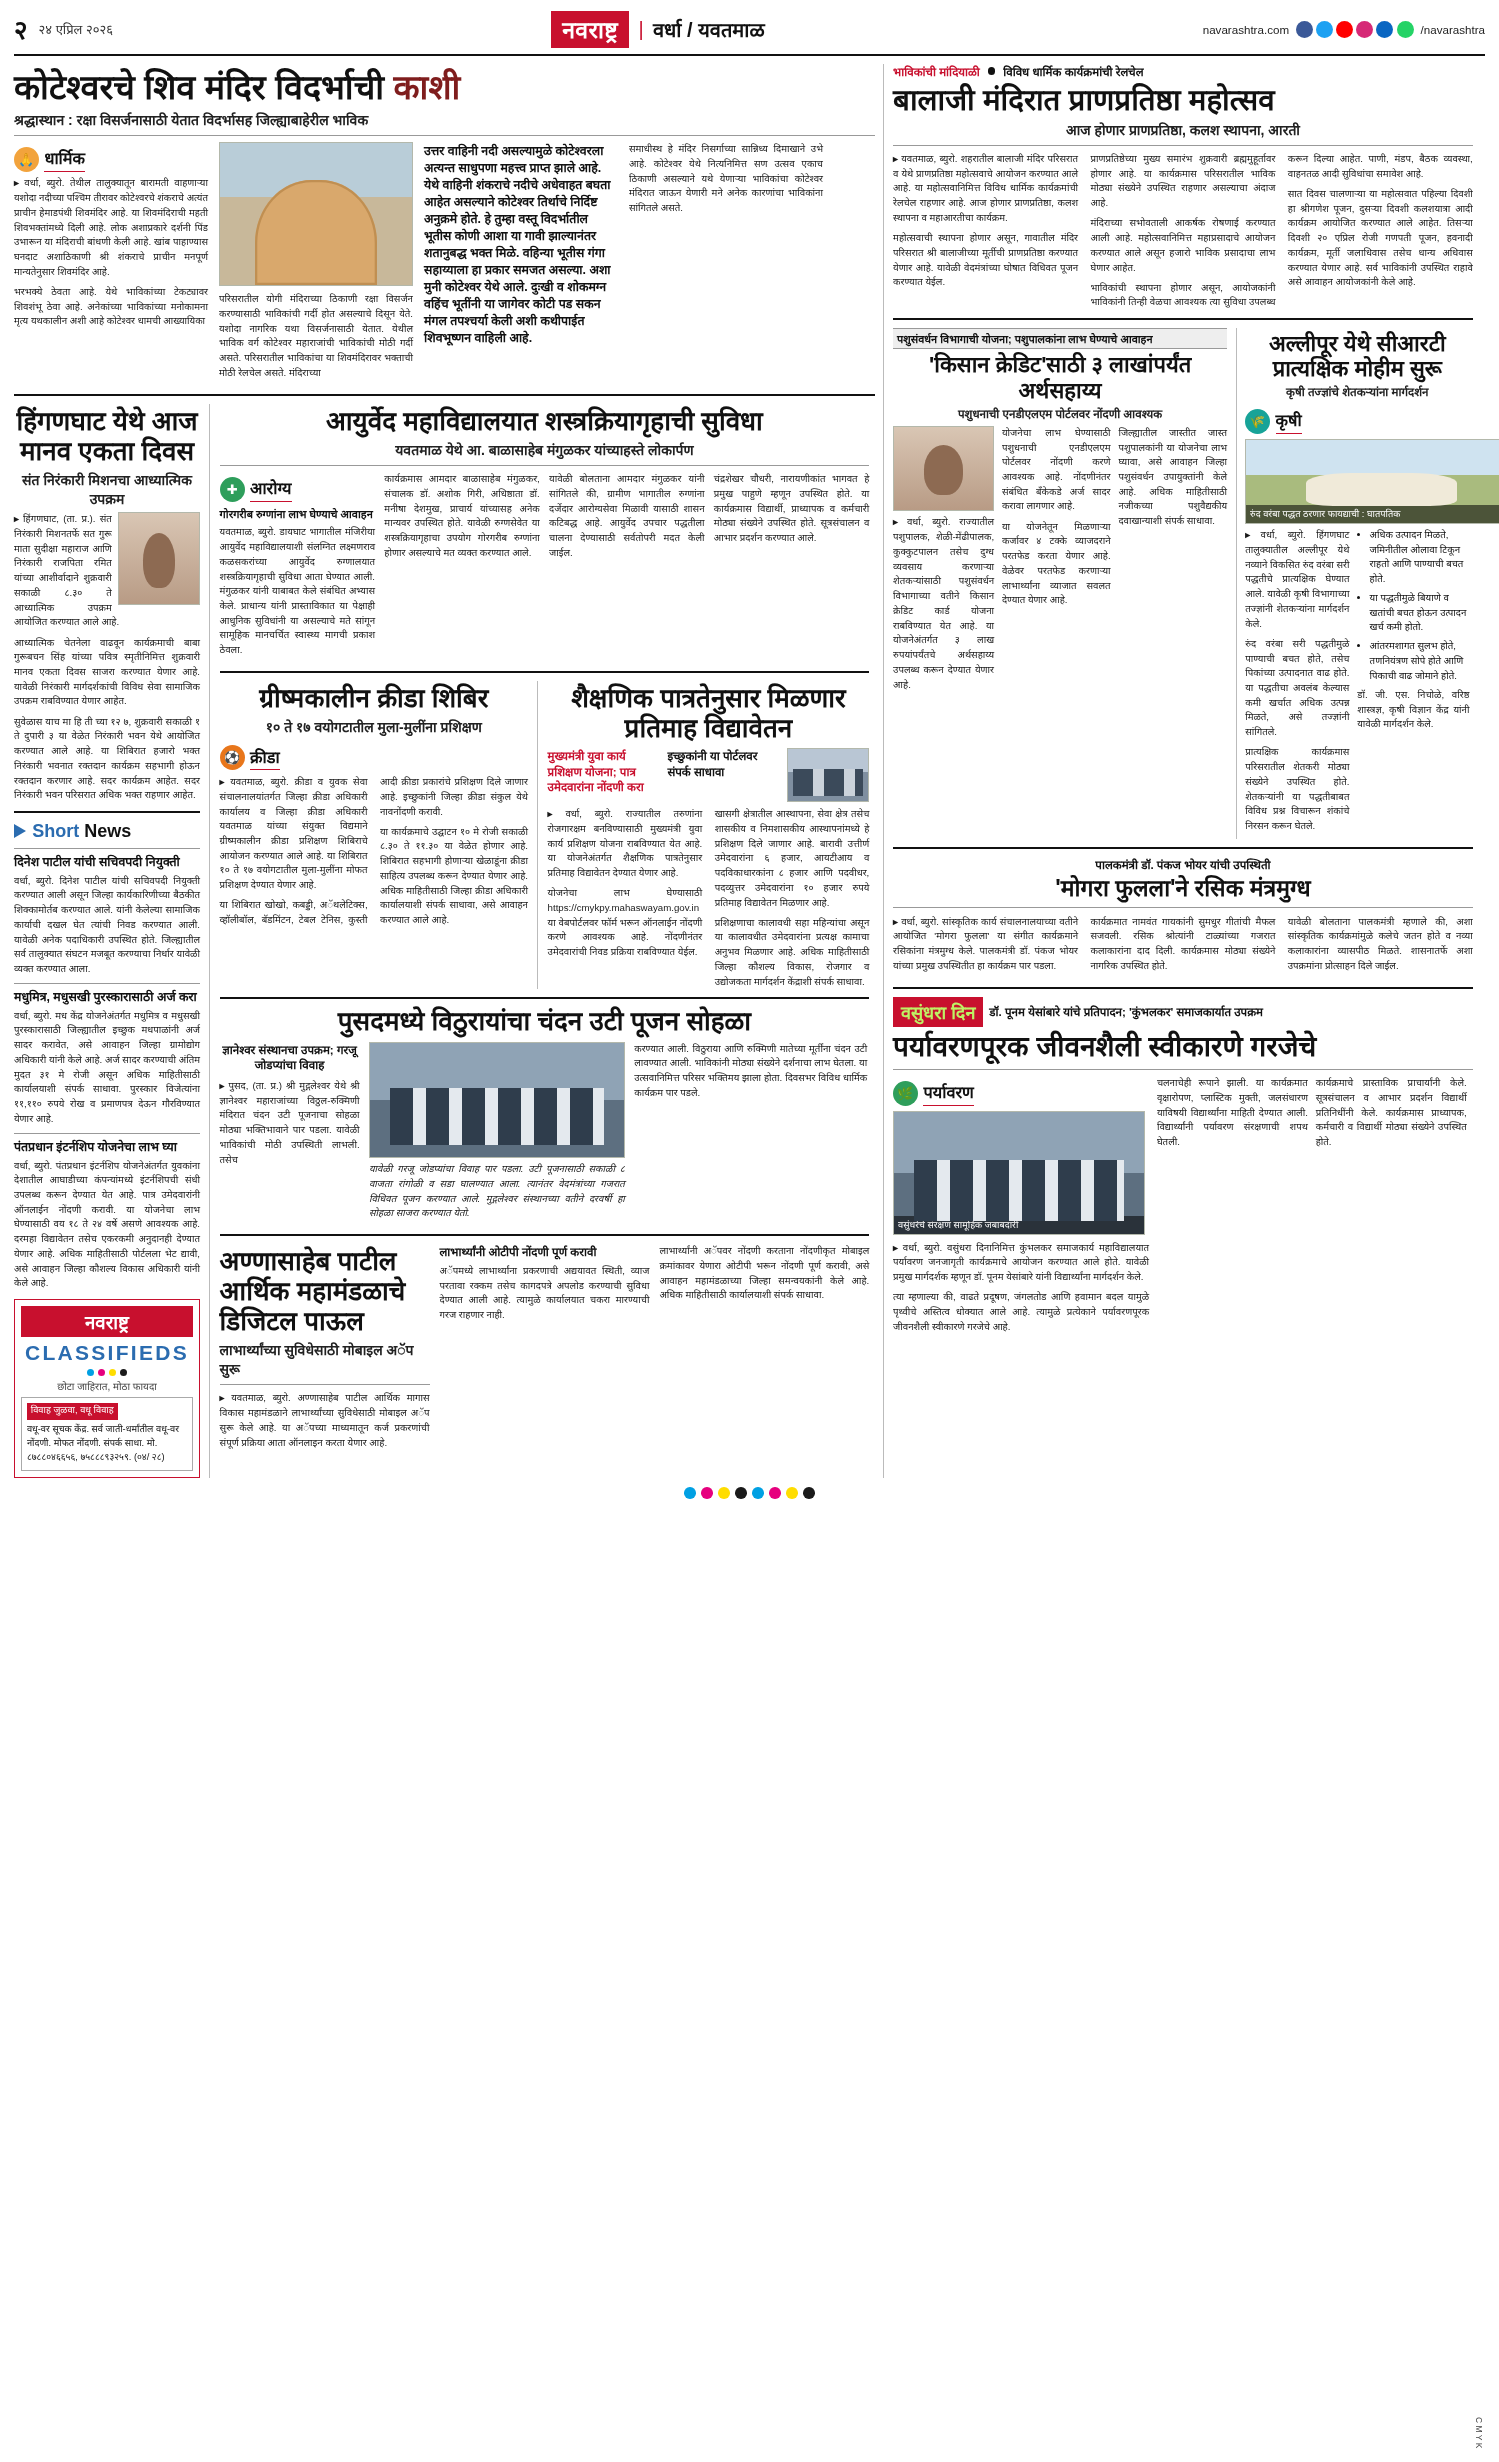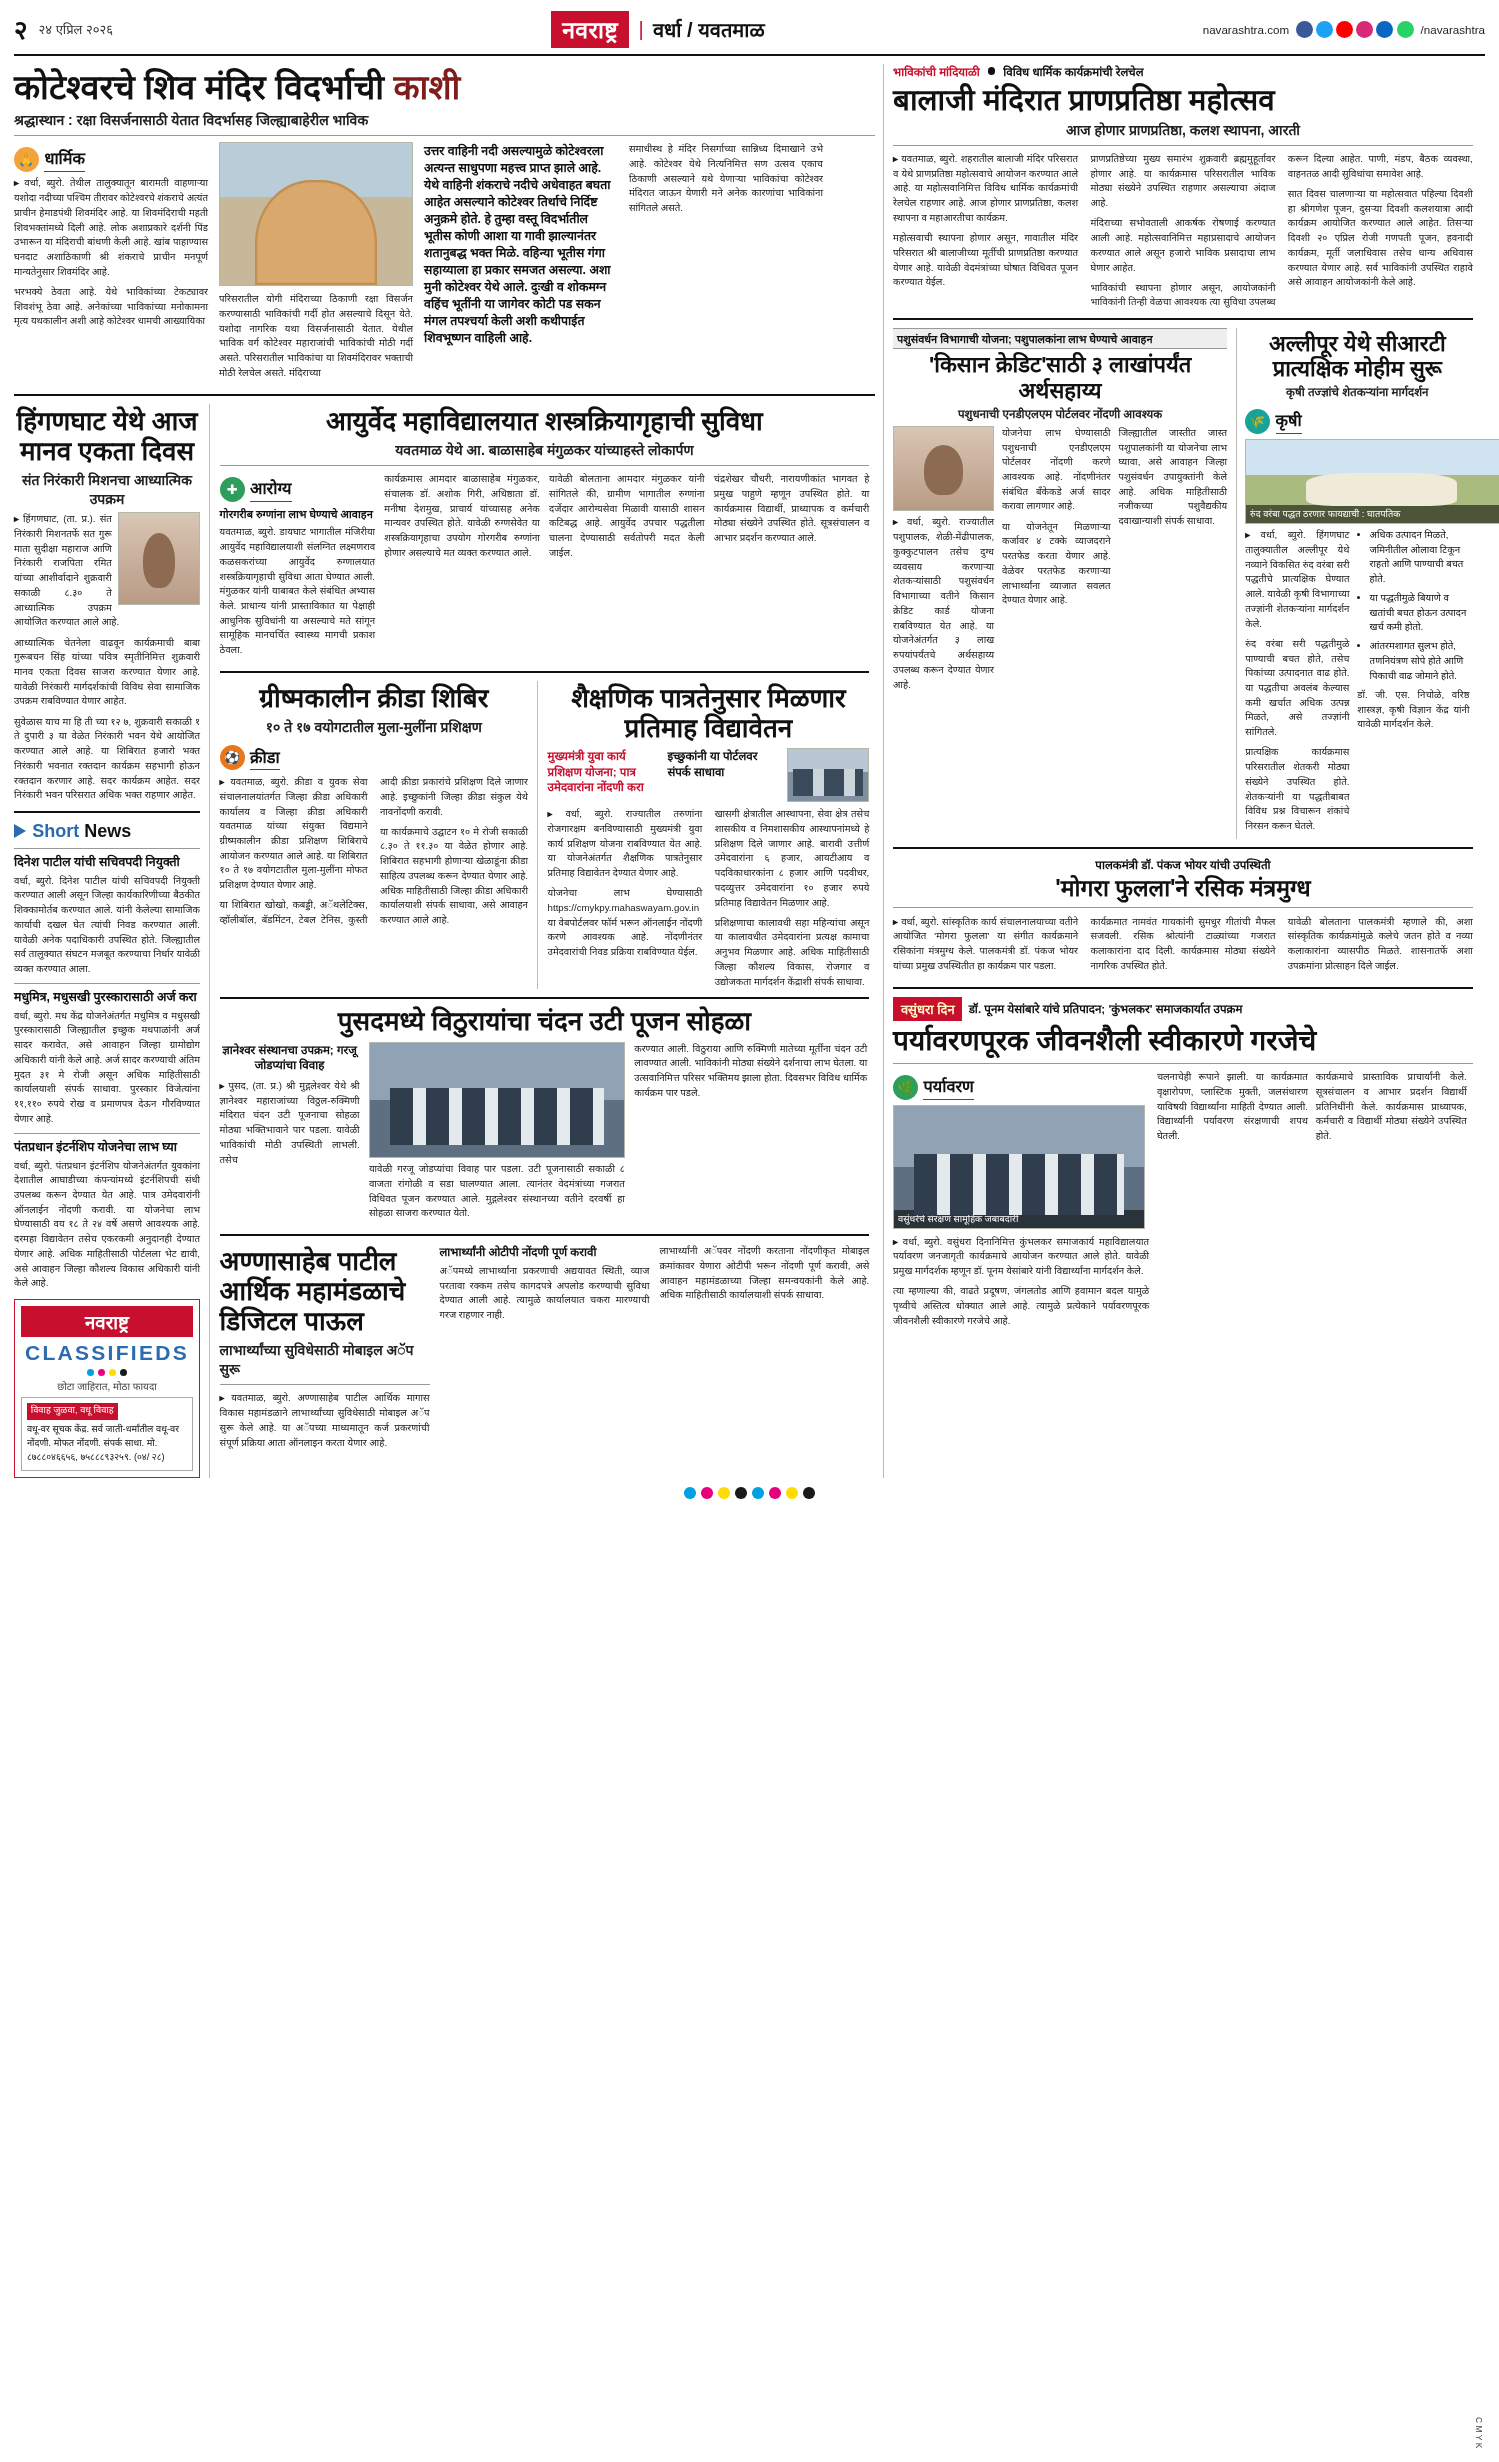--- a/index.html
+++ b/index.html
@@ -87,21 +87,21 @@
   .classified { border:1.6px solid #c8102e; padding:6.2px; margin-top:7.8px; }
   .cls-brand { background:#c8102e; color:#fff; font-weight:bold; font-size:18.6px;
                text-align:center; padding:3.1px; }
   .cls-word { color:#2b6cb0; font-size:21px; font-weight:bold; letter-spacing:2.3px; text-align:center; margin:3.9px 0;}
   .cls-dots { display:flex; justify-content:center; gap:3.9px; margin-bottom:3.1px;}
   .cls-dots i{width:7px;height:7px;border-radius:50%;display:block;}
   .cls-sub { text-align:center; font-size:10px; color:#444; margin-bottom:4px;}
   .cls-ad { border:0.8px solid #aaa; padding:4.7px; font-size:9.3px; line-height:1.5; }
   .cls-ad-hdr { background:#c8102e; color:#fff; font-size:9.3px; padding:1.6px 3.9px; display:inline-block; margin-bottom:3.1px;}
 
-  .banner-red { background:#c8102e; color:#fef9c3; font-size:13px; font-weight:bold;
+  .banner-red { background:#c8102e; color:#bef264; font-size:18px; font-weight:bold;
                 padding:3.1px 7.8px; display:inline-block; }
 
   .bullets { font-size:9.7px; line-height:1.5; }
   .bullets li { margin-bottom:4.7px; }
   .bullets ul{margin:0;padding-left:12.4px;}
 
   .footer-dots { display:flex; justify-content:center; gap:5.4px; margin-top:9.3px; }
   .footer-dots i { width:11.6px; height:11.6px; border-radius:50%; display:block; }
   .cmyk { position:absolute; right:15.5px; bottom:14px; font-size:8.5px; color:#444; writing-mode:vertical-rl;}
   .center { text-align:center; }
@@ -304,21 +304,21 @@
               <h2 class="head-lg center">पुसदमध्ये विठुरायांचा चंदन उटी पूजन सोहळा</h2>
               <div style="display:flex;gap:9.3px;margin-top:4.7px;">
                 <div style="width:140px;">
                   <div class="b center" style="font-size:11.6px;color:#111;line-height:1.35;">ज्ञानेश्वर संस्थानचा उपक्रम; गरजू जोडप्यांचा विवाह</div>
                   <div class="body-text" style="margin-top:6.2px;">
                     <p><span class="dateline">▸ </span><span>पुसद, (ता. प्र.)</span> <span>श्री मुद्गलेश्वर येथे श्री ज्ञानेश्वर महाराजांच्या विठ्ठल-रुक्मिणी मंदिरात चंदन उटी पूजनाचा सोहळा मोठ्या भक्तिभावाने पार पडला. यावेळी भाविकांची मोठी उपस्थिती लाभली. तसेच</span></p>
                   </div>
                 </div>
                 <div style="width:256px;">
                   <div class="photo stage" style="width:256px;height:116px;"></div>
-                  <div class="body-text" style="margin-top:4.7px;">
+                  <div class="body-text" style="margin-top:4.7px;font-style:italic;">
                       <p>यावेळी गरजू जोडप्यांचा विवाह पार पडला. उटी पूजनासाठी सकाळी ८ वाजता रांगोळी व सडा घालण्यात आला. त्यानंतर वेदमंत्रांच्या गजरात विधिवत पूजन करण्यात आले. मुद्गलेश्वर संस्थानच्या वतीने दरवर्षी हा सोहळा साजरा करण्यात येतो.</p>
                     </div>
                 </div>
                 <div style="width:233px;" class="body-text">
                     <p>करण्यात आली. विठुराया आणि रुक्मिणी मातेच्या मूर्तींना चंदन उटी लावण्यात आली. भाविकांनी मोठ्या संख्येने दर्शनाचा लाभ घेतला. या उत्सवानिमित्त परिसर भक्तिमय झाला होता. दिवसभर विविध धार्मिक कार्यक्रम पार पडले.</p>
                   </div>
               </div>
             </div>
 
             <div class="hr-thick"></div>

